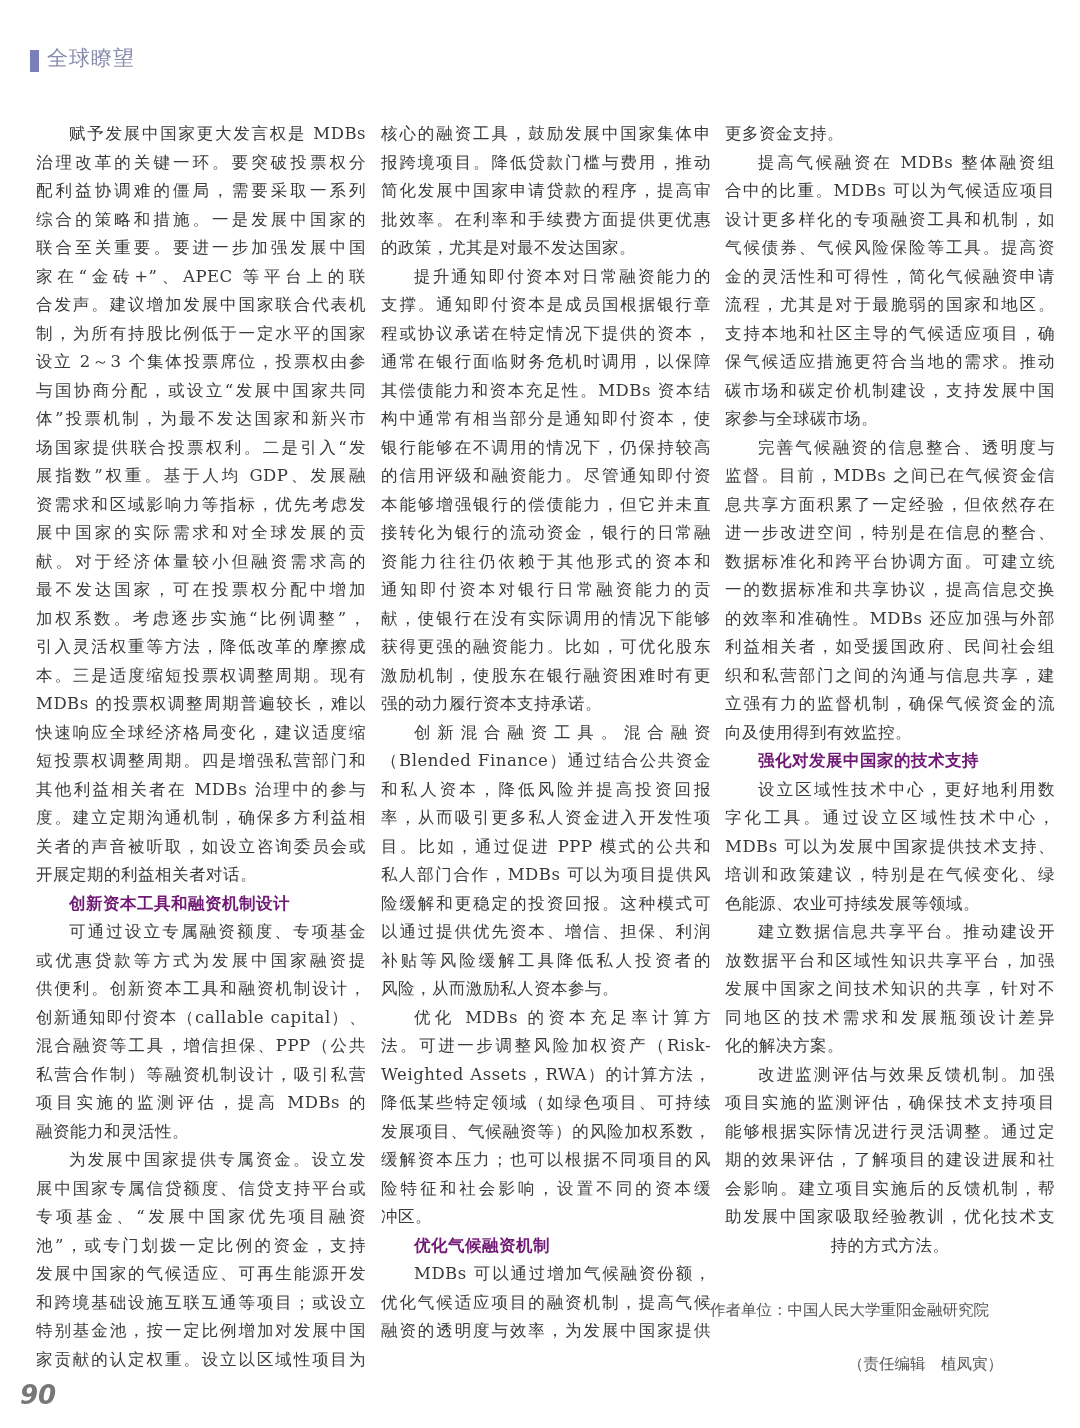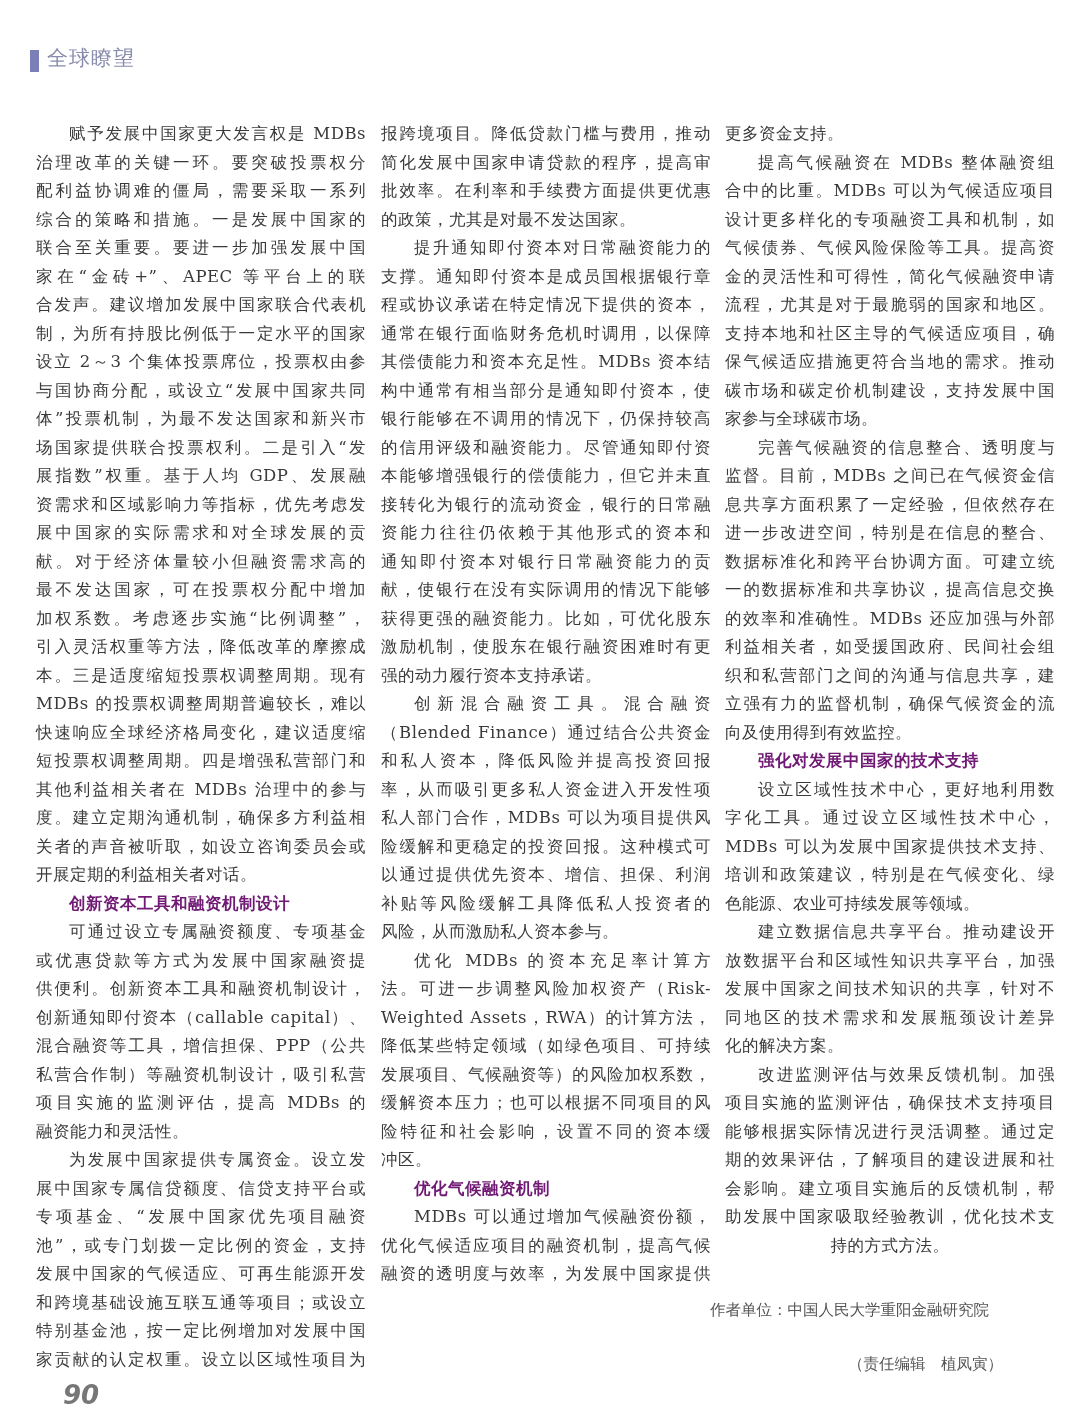--- a/index.html
+++ b/index.html
@@ -48,21 +48,21 @@
     font-size: 15.5px; color: #555; line-height: 28px;
   }
   .editor {
     position: absolute; left: 848px; top: 1324px;
     font-family: "DejaVu Sans", "Liberation Sans", sans-serif;
     font-size: 15.5px; color: #555; line-height: 28px; margin-top: 26px;
   }
   .page-number {
     position: absolute; left: 20px; top: 1380px;
     font-family: "DejaVu Sans", "Liberation Sans", sans-serif;
-    font-weight: bold; font-style: italic; font-size: 26px; color: #777; margin-left: 43px;
+    font-weight: bold; font-style: italic; font-size: 26px; color: #777;
   }
 </style>
 </head>
 <body>
 
 <div class="header">
   <div class="header-bar"></div>
   <div class="header-title">全球瞭望</div>
 </div>
 
@@ -195,20 +195,23 @@
     </div>
     <div class="line">
       <span class="t">特别基金池，按一定比例增加对发展中国</span>
     </div>
     <div class="line">
       <span class="t">家贡献的认定权重。设立以区域性项目为</span>
     </div>
   </div>
 <div class="col col-2">
     <div class="line">
+      <span class="t">核心的融资工具，鼓励发展中国家集体申</span>
+    </div>
+    <div class="line">
       <span class="t">报跨境项目。降低贷款门槛与费用，推动</span>
     </div>
     <div class="line">
       <span class="t">简化发展中国家申请贷款的程序，提高审</span>
     </div>
     <div class="line">
       <span class="t">批效率。在利率和手续费方面提供更优惠</span>
     </div>
     <div class="line last">
       <span class="t">的政策，尤其是对最不发达国家。</span>
@@ -265,20 +268,23 @@
       <span class="t">创新混合融资工具。混合融资</span>
     </div>
     <div class="line">
       <span class="t">（Blended Finance）通过结合公共资金</span>
     </div>
     <div class="line">
       <span class="t">和私人资本，降低风险并提高投资回报</span>
     </div>
     <div class="line">
       <span class="t">率，从而吸引更多私人资金进入开发性项</span>
+    </div>
+    <div class="line">
+      <span class="t">目。比如，通过促进 PPP 模式的公共和</span>
     </div>
     <div class="line">
       <span class="t">私人部门合作，MDBs 可以为项目提供风</span>
     </div>
     <div class="line">
       <span class="t">险缓解和更稳定的投资回报。这种模式可</span>
     </div>
     <div class="line">
       <span class="t">以通过提供优先资本、增信、担保、利润</span>
     </div>

